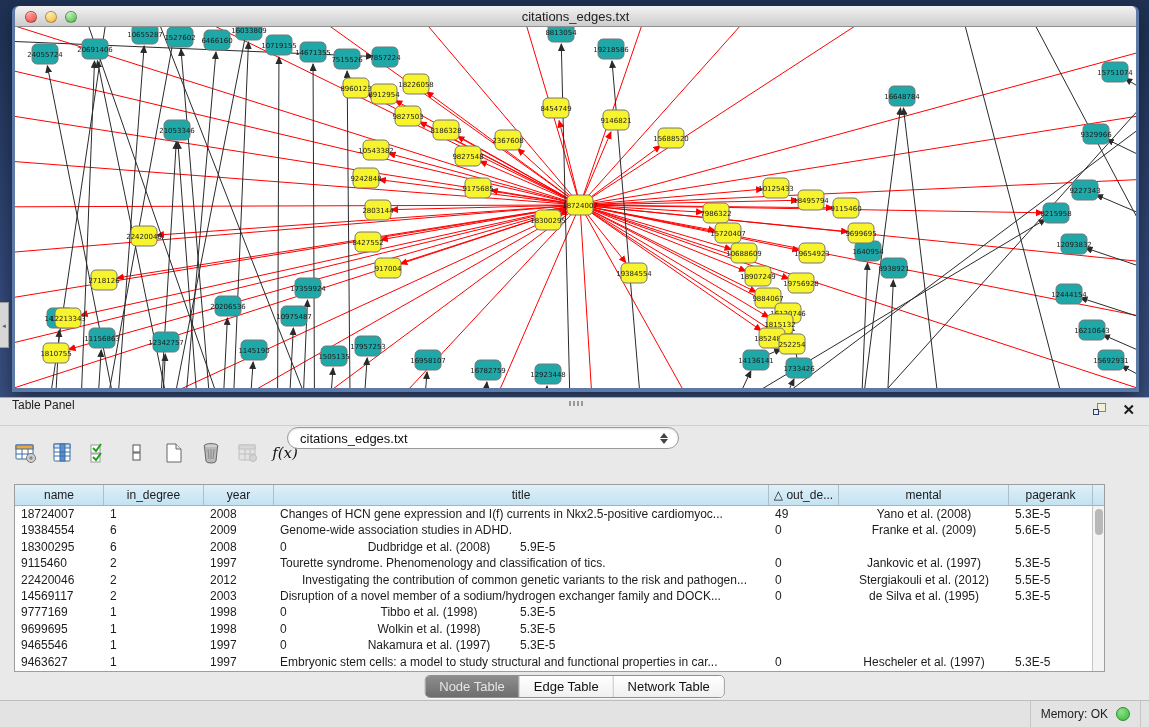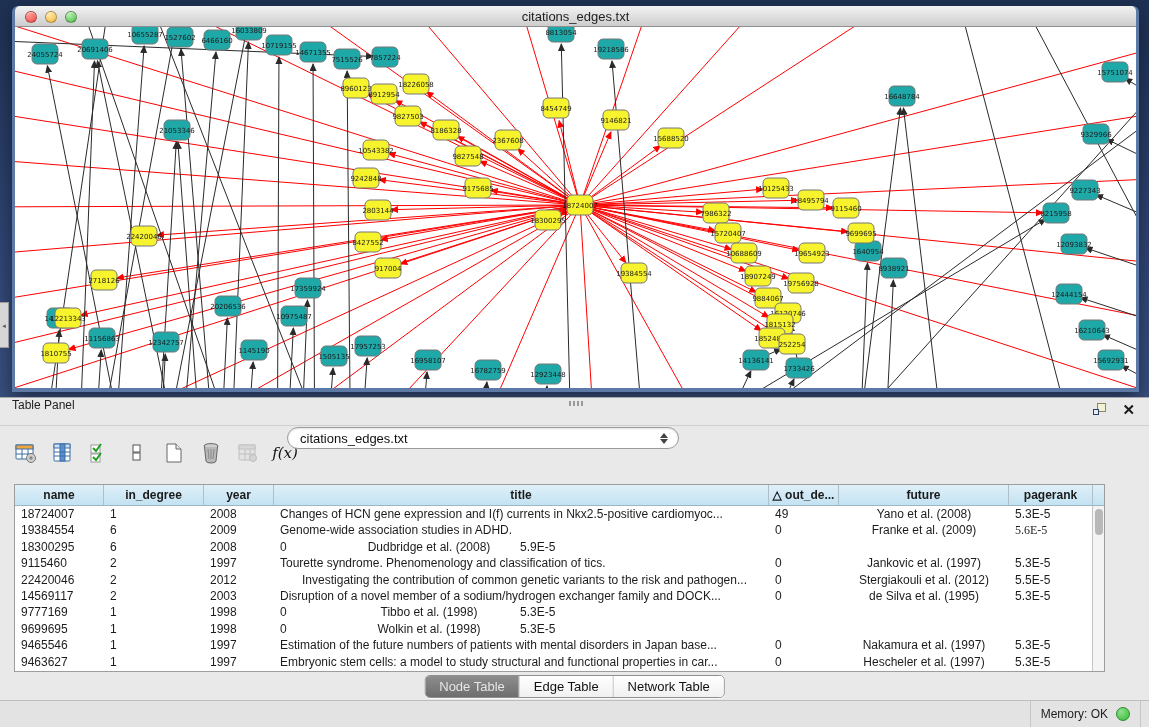--- a/index.html
+++ b/index.html
@@ -52,21 +52,21 @@
   .combobox .stepper { margin-right:10px; display:flex; flex-direction:column; gap:1px; }
   .combobox .stepper i { width:0; height:0; border-left:4px solid transparent; border-right:4px solid transparent; }
   .combobox .stepper .up { border-bottom:5px solid #444; }
   .combobox .stepper .down { border-top:5px solid #444; }
 
   .table-wrap { position:absolute; left:14px; top:86px; width:1091px; height:188px;
                 background:#ffffff; border:1px solid #9d9d9d; display:flex; flex-direction:column; }
   .thead { display:flex; height:21px; background:linear-gradient(#dff0f9,#c3e2f2);
            border-bottom:1px solid #9bb6c6; flex:none; }
   .th { font-size:12px; color:#1b1b1b; text-align:center; line-height:20px;
-        border-right:1px solid #aebfc9; overflow:hidden; white-space:nowrap; flex:none;font-weight:bold; }
+        border-right:1px solid #aebfc9; overflow:hidden; white-space:nowrap; flex:none; }
   .tbody { position:relative; flex:1; overflow:hidden; }
   .tr { display:flex; height:16.4px; }
   .td { font-size:12px; color:#1c1c1c; line-height:16.4px; white-space:nowrap; overflow:hidden;
         padding-left:6px; flex:none; }
   .td.c { text-align:center; padding-left:0; }
   .vscroll { position:absolute; right:0; top:0; width:12px; height:100%;
              background:#f4f4f4; border-left:1px solid #c4c4c4; }
   .vthumb { position:absolute; left:2px; top:3px; width:8px; height:26px; background:#b8b8b8; border-radius:4px; }
 
   .seg-tabs { position:absolute; left:50%; top:277px; transform:translateX(-50%);
@@ -624,42 +624,42 @@
       </div>
     </div>
 
     <div class="table-wrap">
       <div class="thead" id="thead">
           <div class="th" style="width: 89px;">name</div>
           <div class="th" style="width: 100px;">in_degree</div>
           <div class="th" style="width: 70px;">year</div>
           <div class="th" style="width: 495px;">title</div>
           <div class="th" style="width: 70px;">△ out_de...</div>
-          <div class="th" style="width: 170px;">future</div>
+          <div class="th" style="width: 170px;">mental</div>
           <div class="th" style="width: 84px;">pagerank</div>
         </div>
       <div class="tbody">
         <div id="tbody-rows">
             <div class="tr">
               <div class="td" style="width: 89px;">18724007</div>
               <div class="td" style="width: 100px;">1</div>
               <div class="td" style="width: 70px;">2008</div>
               <div class="td" style="width: 495px;">Changes of HCN gene expression and I(f) currents in Nkx2.5-positive cardiomyoc...</div>
               <div class="td" style="width: 70px;">49</div>
               <div class="td c" style="width: 170px;">Yano et al. (2008)</div>
               <div class="td" style="width: 84px;">5.3E-5</div>
             </div>
             <div class="tr">
               <div class="td" style="width: 89px;">19384554</div>
               <div class="td" style="width: 100px;">6</div>
               <div class="td" style="width: 70px;">2009</div>
               <div class="td" style="width: 495px;">Genome-wide association studies in ADHD.</div>
               <div class="td" style="width: 70px;">0</div>
               <div class="td c" style="width: 170px;">Franke et al. (2009)</div>
-              <div class="td" style="width: 84px; font-family: Liberation Serif, serif;">5.6E-5</div>
+              <div class="td" style="width: 84px;">5.6E-5</div>
             </div>
             <div class="tr">
               <div class="td" style="width: 89px;">18300295</div>
               <div class="td" style="width: 100px;">6</div>
               <div class="td" style="width: 70px;">2008</div>
               <div class="td" style="width: 70px;">0</div>
               <div class="td c" style="width: 170px;">Dudbridge et al. (2008)</div>
               <div class="td" style="width: 84px;">5.9E-5</div>
             </div>
             <div class="tr">
@@ -702,21 +702,20 @@
               <div class="td" style="width: 100px;">1</div>
               <div class="td" style="width: 70px;">1998</div>
               <div class="td" style="width: 70px;">0</div>
               <div class="td c" style="width: 170px;">Wolkin et al. (1998)</div>
               <div class="td" style="width: 84px;">5.3E-5</div>
             </div>
             <div class="tr">
               <div class="td" style="width: 89px;">9465546</div>
               <div class="td" style="width: 100px;">1</div>
               <div class="td" style="width: 70px;">1997</div>
-              <div class="td" style="width: 495px;">Estimation of the future numbers of patients with mental disorders in Japan base...</div>
               <div class="td" style="width: 70px;">0</div>
               <div class="td c" style="width: 170px;">Nakamura et al. (1997)</div>
               <div class="td" style="width: 84px;">5.3E-5</div>
             </div>
             <div class="tr">
               <div class="td" style="width: 89px;">9463627</div>
               <div class="td" style="width: 100px;">1</div>
               <div class="td" style="width: 70px;">1997</div>
               <div class="td" style="width: 495px;">Embryonic stem cells: a model to study structural and functional properties in car...</div>
               <div class="td" style="width: 70px;">0</div>

